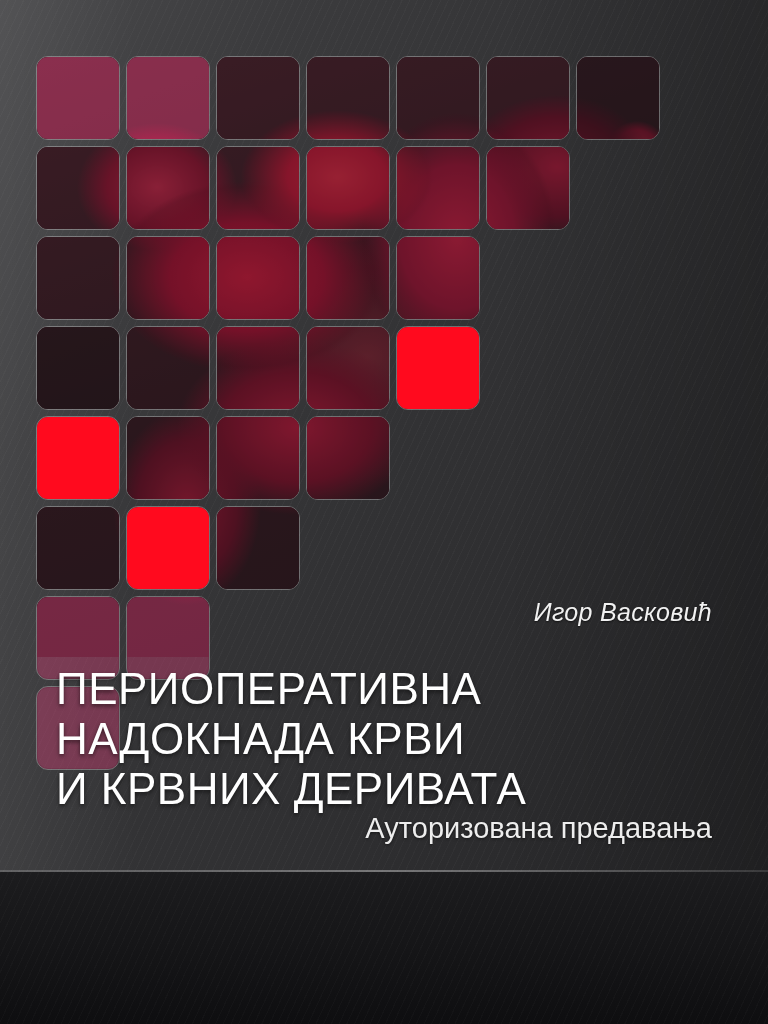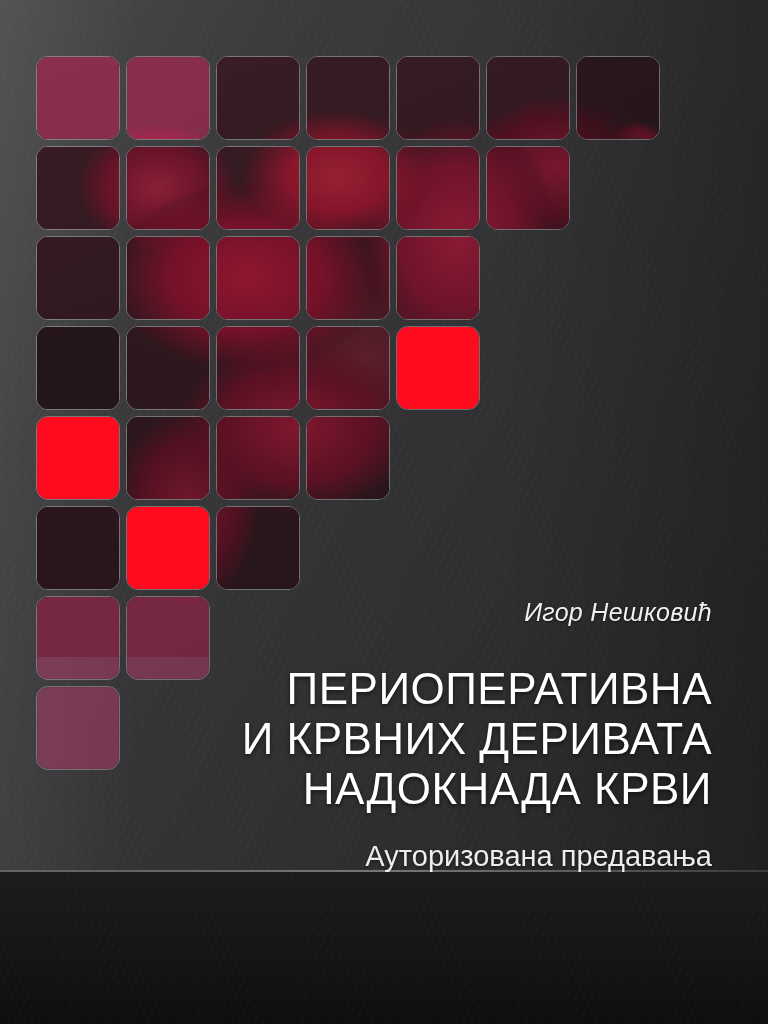--- a/index.html
+++ b/index.html
@@ -85,37 +85,36 @@
     color: #f1f1f1;
     font-style: italic;
     letter-spacing: 0.3px;
     text-shadow: 0 1px 2px rgba(0,0,0,0.6);
   }
   .title {
     position: absolute;
     right: 56px;
     top: 664px;
     width: 656px;
-    text-align: right;
+    text-align: left;
     font-size: 44px;
     line-height: 1.14;
     letter-spacing: 0.5px;
     color: #ffffff;
     text-shadow: 0 2px 4px rgba(0,0,0,0.55);
   }
   .subtitle {
     position: absolute;
     right: 56px;
     top: 812px;
     width: 656px;
     text-align: right;
     font-size: 29px;
     color: #ededed;
     text-shadow: 0 1px 3px rgba(0,0,0,0.55);
-    margin-top: 28px;
   }
 
   
   .divider {
     position: absolute;
     left: 0;
     right: 0;
     top: 870px;
     height: 2px;
     background: linear-gradient(90deg, rgba(255,255,255,0.18), rgba(255,255,255,0.35), rgba(255,255,255,0.12));
@@ -265,27 +264,27 @@
       <div class="tile pink" style="left: 90px; top: 540px;">
         <div class="art" style="left: -90px; top: -540px;"></div>
         <div class="tint"></div>
       </div>
       <div class="tile pink" style="left: 0px; top: 630px;">
         <div class="tint"></div>
       </div>
     </div>
 
   <div class="authors">
-    <div>Игор Нешковић</div>
+    <div>Игор Васковић</div>
   </div>
 
   <div class="title">
     <div>ПЕРИОПЕРАТИВНА</div>
+    <div>НАДОКНАДА КРВИ</div>
     <div>И КРВНИХ ДЕРИВАТА</div>
-    <div>НАДОКНАДА КРВИ</div>
   </div>
 
   <div class="subtitle">Ауторизована предавања</div>
 
   <div class="divider"></div>
 
   <div class="footer">
     
 
     

